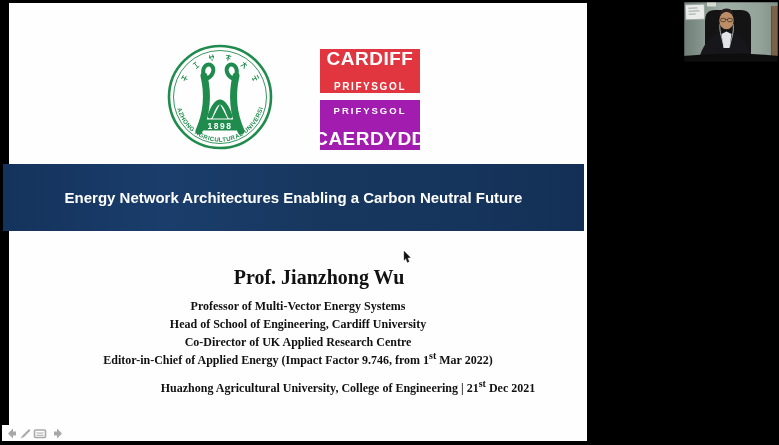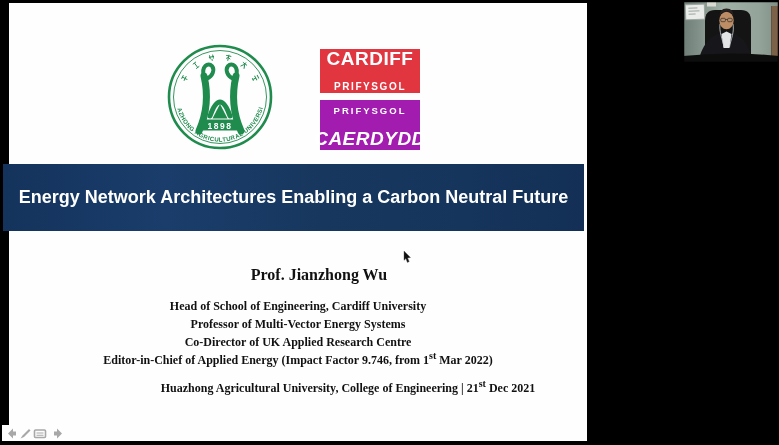--- a/index.html
+++ b/index.html
@@ -25,34 +25,34 @@
   .cardiff-block{
     color:#fff;display:flex;flex-direction:column;align-items:center;justify-content:center;
     text-align:center;
     gap:12px;
   }
   .cardiff-block.b1{height:44px;}
   .cardiff-block.b2{height:50px;}
   .cardiff-l1{font-size:19px;font-weight:bold;letter-spacing:.5px;line-height:20px;}
   .cardiff-l2{font-size:10px;font-weight:bold;letter-spacing:1.6px;line-height:12px;}
   .cardiff-l3{font-size:9.5px;font-weight:bold;letter-spacing:2px;line-height:12px;margin-top:2px;}
-  .cardiff-l4{font-size:19px;font-weight:bold;letter-spacing:.5px;line-height:19px;font-style:italic;}
+  .cardiff-l4{font-size:19px;font-weight:bold;letter-spacing:.5px;line-height:19px;}
   
   .title-banner{
     position:absolute;left:3px;top:164px;width:581px;height:67px;
     display:flex;align-items:center;justify-content:center;
     background:linear-gradient(90deg,#14335c 0%,#1a3d6b 28%,#17375e 55%,#16355c 80%,#132f55 100%);
   }
   .title-banner span{
-    color:#fff;font-weight:bold;font-size:18px;letter-spacing:0px;
+    color:#fff;font-weight:bold;font-size:15px;letter-spacing:0px;
     font-family:"Liberation Sans",sans-serif;
   }
   
   .serif{font-family:"Liberation Serif",serif;font-weight:bold;color:#111;text-align:center;}
-  .speaker-name{position:absolute;left:9px;top:266px;width:620px;font-size:16px;}
+  .speaker-name{position:absolute;left:9px;top:266px;width:620px;font-size:20px;}
   .credentials{position:absolute;left:9px;top:297px;width:578px;font-size:12px;line-height:18px;}
   .slide-footer{position:absolute;left:9px;top:381px;width:678px;font-size:12px;}
   sup{font-size:10px;vertical-align:super;line-height:0;}
   
   .cursor{position:absolute;left:403px;top:250px;width:9px;height:13px;}
   
   .toolbar{position:absolute;left:6px;top:427px;width:58px;height:13px;}
   .toolbar svg{display:block;}
   
   .webcam{position:absolute;left:683px;top:1px;width:96px;height:62px;background:#000;}
@@ -120,22 +120,22 @@
   </div>
 </div>
 
 <div class="title-banner">
   <span>Energy Network Architectures Enabling a Carbon Neutral Future</span>
 </div>
 
 <div class="speaker-name serif">Prof. Jianzhong Wu</div>
 
 <div class="credentials serif">
+  <div>Professor of Multi-Vector Energy Systems</div>
   <div>Head of School of Engineering, Cardiff University</div>
-  <div>Professor of Multi-Vector Energy Systems</div>
   <div>Co-Director of UK Applied Research Centre</div>
   <div><span>Editor-in-Chief of Applied Energy (Impact Factor 9.746, from 1</span><sup>st</sup><span> Mar 2022)</span></div>
 </div>
 
 <div class="slide-footer serif"><span>Huazhong Agricultural University, College of Engineering | 21</span><sup>st</sup><span> Dec 2021</span></div>
 
 <div class="cursor">
   <svg viewBox="0 0 9 13" width="9" height="13">
     <path d="M1 0 L7.5 6.5 L4.6 6.9 L6.2 10.6 L4.4 11.4 L2.9 7.6 L1 9.3 Z" fill="#111" stroke="#555" stroke-width="0.4"></path>
   </svg>

